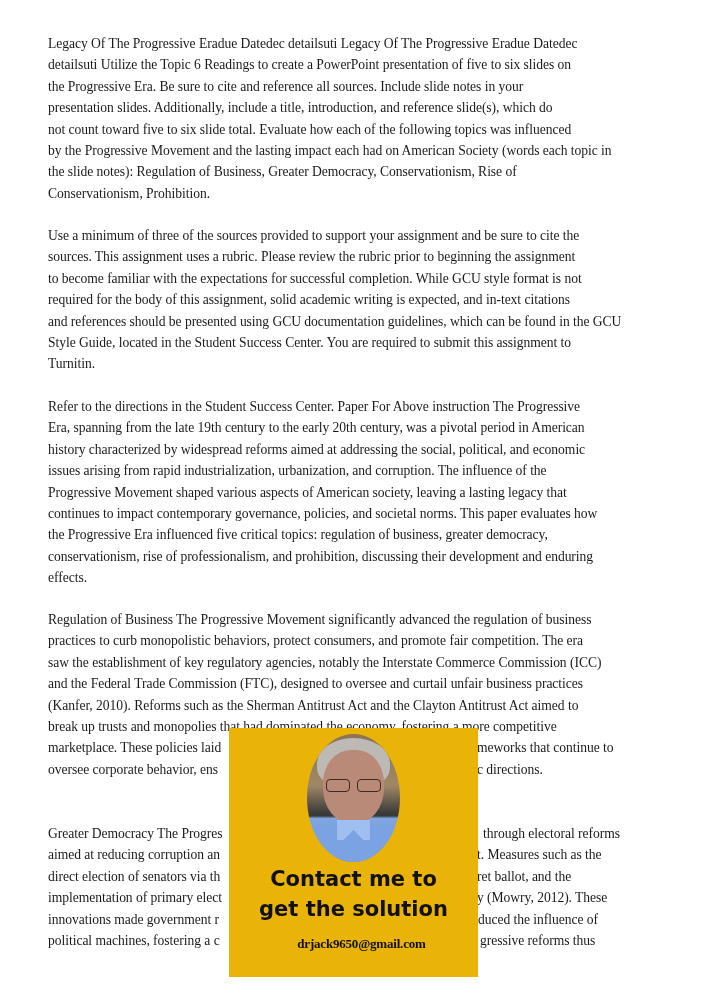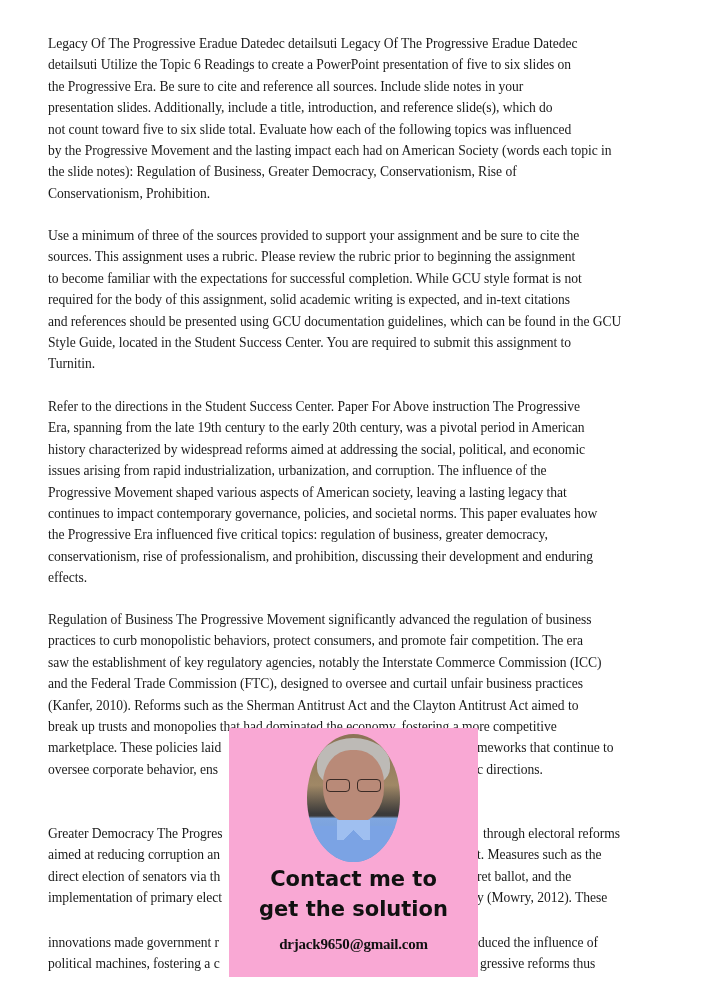--- a/index.html
+++ b/index.html
@@ -37,21 +37,21 @@
     .line .right-frag {
       position: absolute;
     }
     
     .promo-card {
       position: absolute;
       left: 229px;
       top: 728px;
       width: 249px;
       height: 249px;
-      background: #f9a8d4;
+      background: #eab308;
       z-index: 5;
     }
     .promo-photo {
       position: absolute;
       left: 78px;
       top: 6px;
       width: 93px;
       height: 128px;
       border-radius: 50%;
       overflow: hidden;
@@ -113,24 +113,25 @@
       color: #111111;
     }
     .promo-email {
       position: absolute;
       left: 0;
       width: 249px;
       top: 202px;
       text-align: center;
       font-family: "Liberation Serif", "DejaVu Serif", serif;
       font-weight: bold;
-      font-size: 15px;
+      font-size: 13px;
       line-height: 28px;
       color: #111111;
       letter-spacing: -0.2px;
+      padding-left: 8px;
     }
   </style>
 </head>
 <body>
 
 <div class="page">
 
   <div class="para" style="top:33px;">
     <span class="line">Legacy Of The Progressive Eradue Datedec detailsuti Legacy Of The Progressive Eradue Datedec</span>
     <span class="line">detailsuti Utilize the Topic 6 Readings to create a PowerPoint presentation of five to six slides on</span>
@@ -191,21 +192,21 @@
       <span class="right-frag" style="left:429px;">t. Measures such as the</span>
     </span>
     <span class="line" style="position:relative;">
       <span>direct election of senators via th</span>
       <span class="right-frag" style="left:429px;">ret ballot, and the</span>
     </span>
     <span class="line" style="position:relative;">
       <span>implementation of primary elect</span>
       <span class="right-frag" style="left:429px;">y (Mowry, 2012). These</span>
     </span>
-    <span class="line" style="position:relative;margin-top:23px;">
+    <span class="line" style="position:relative;">
       <span>innovations made government r</span>
       <span class="right-frag" style="left:430px;">duced the influence of</span>
     </span>
     <span class="line" style="position:relative;">
       <span>political machines, fostering a c</span>
       <span class="right-frag" style="left:432px;">gressive reforms thus</span>
     </span>
   </div>
 
   <div class="promo-card">

